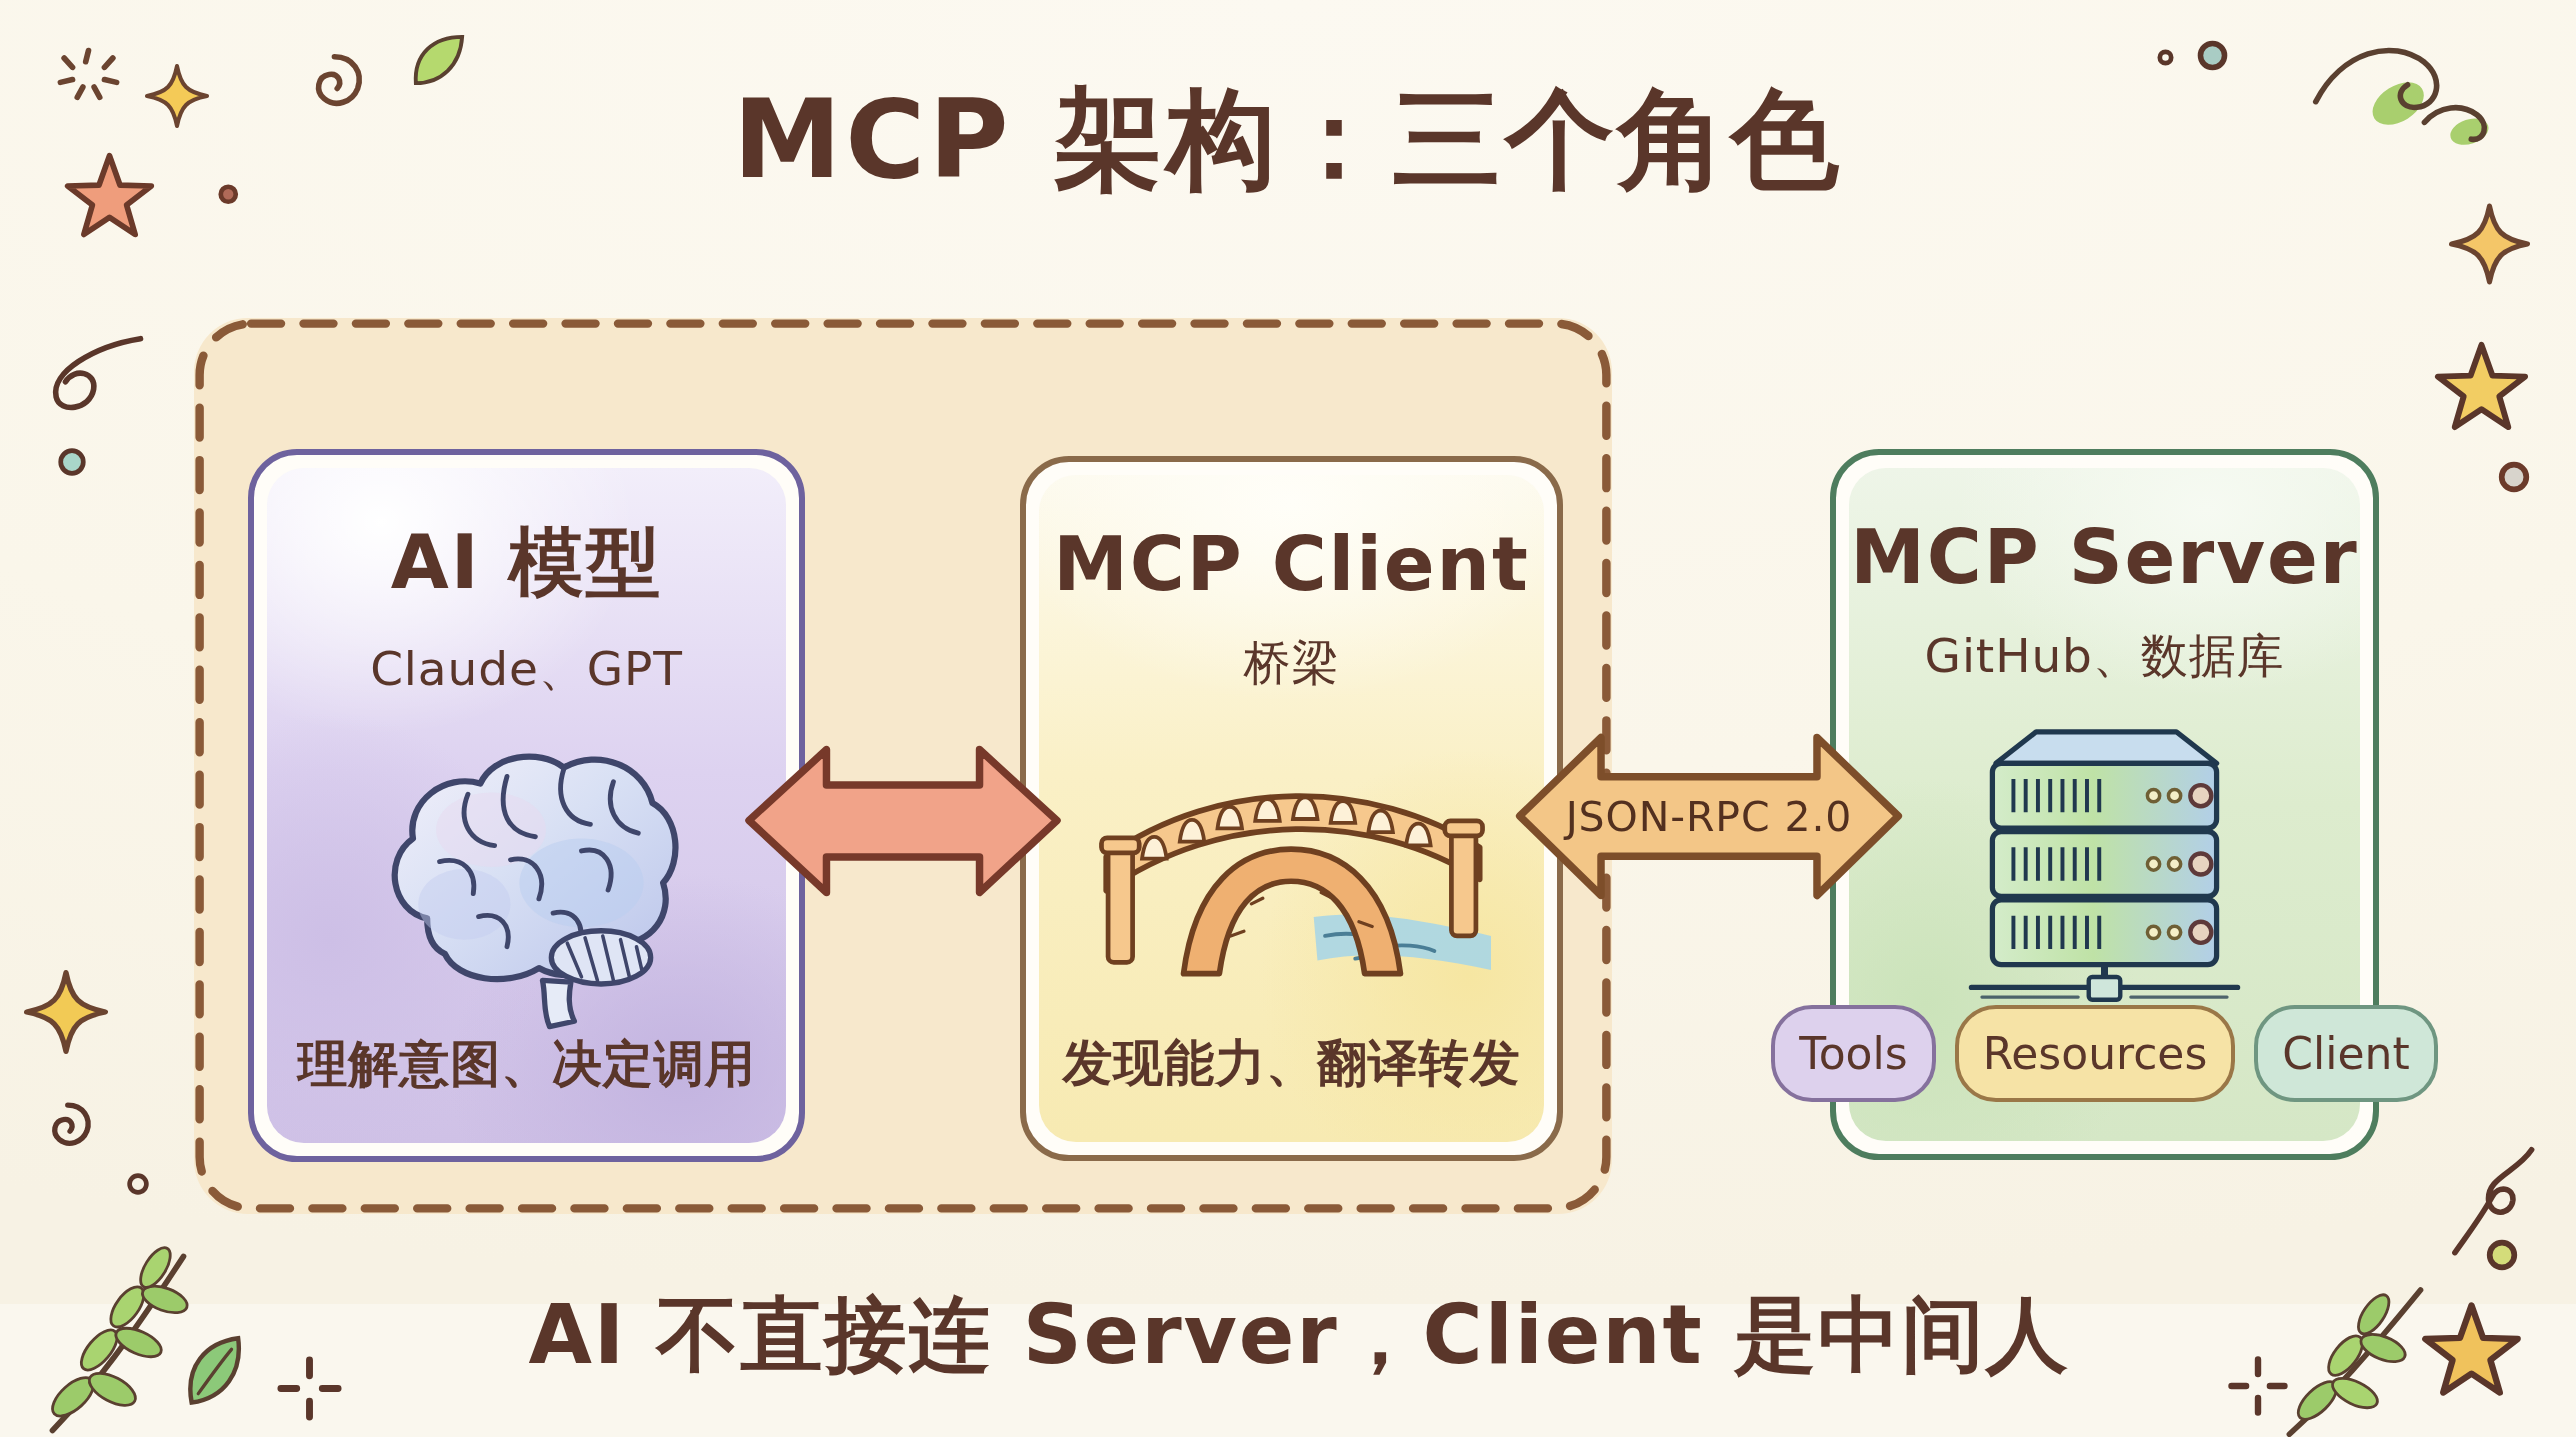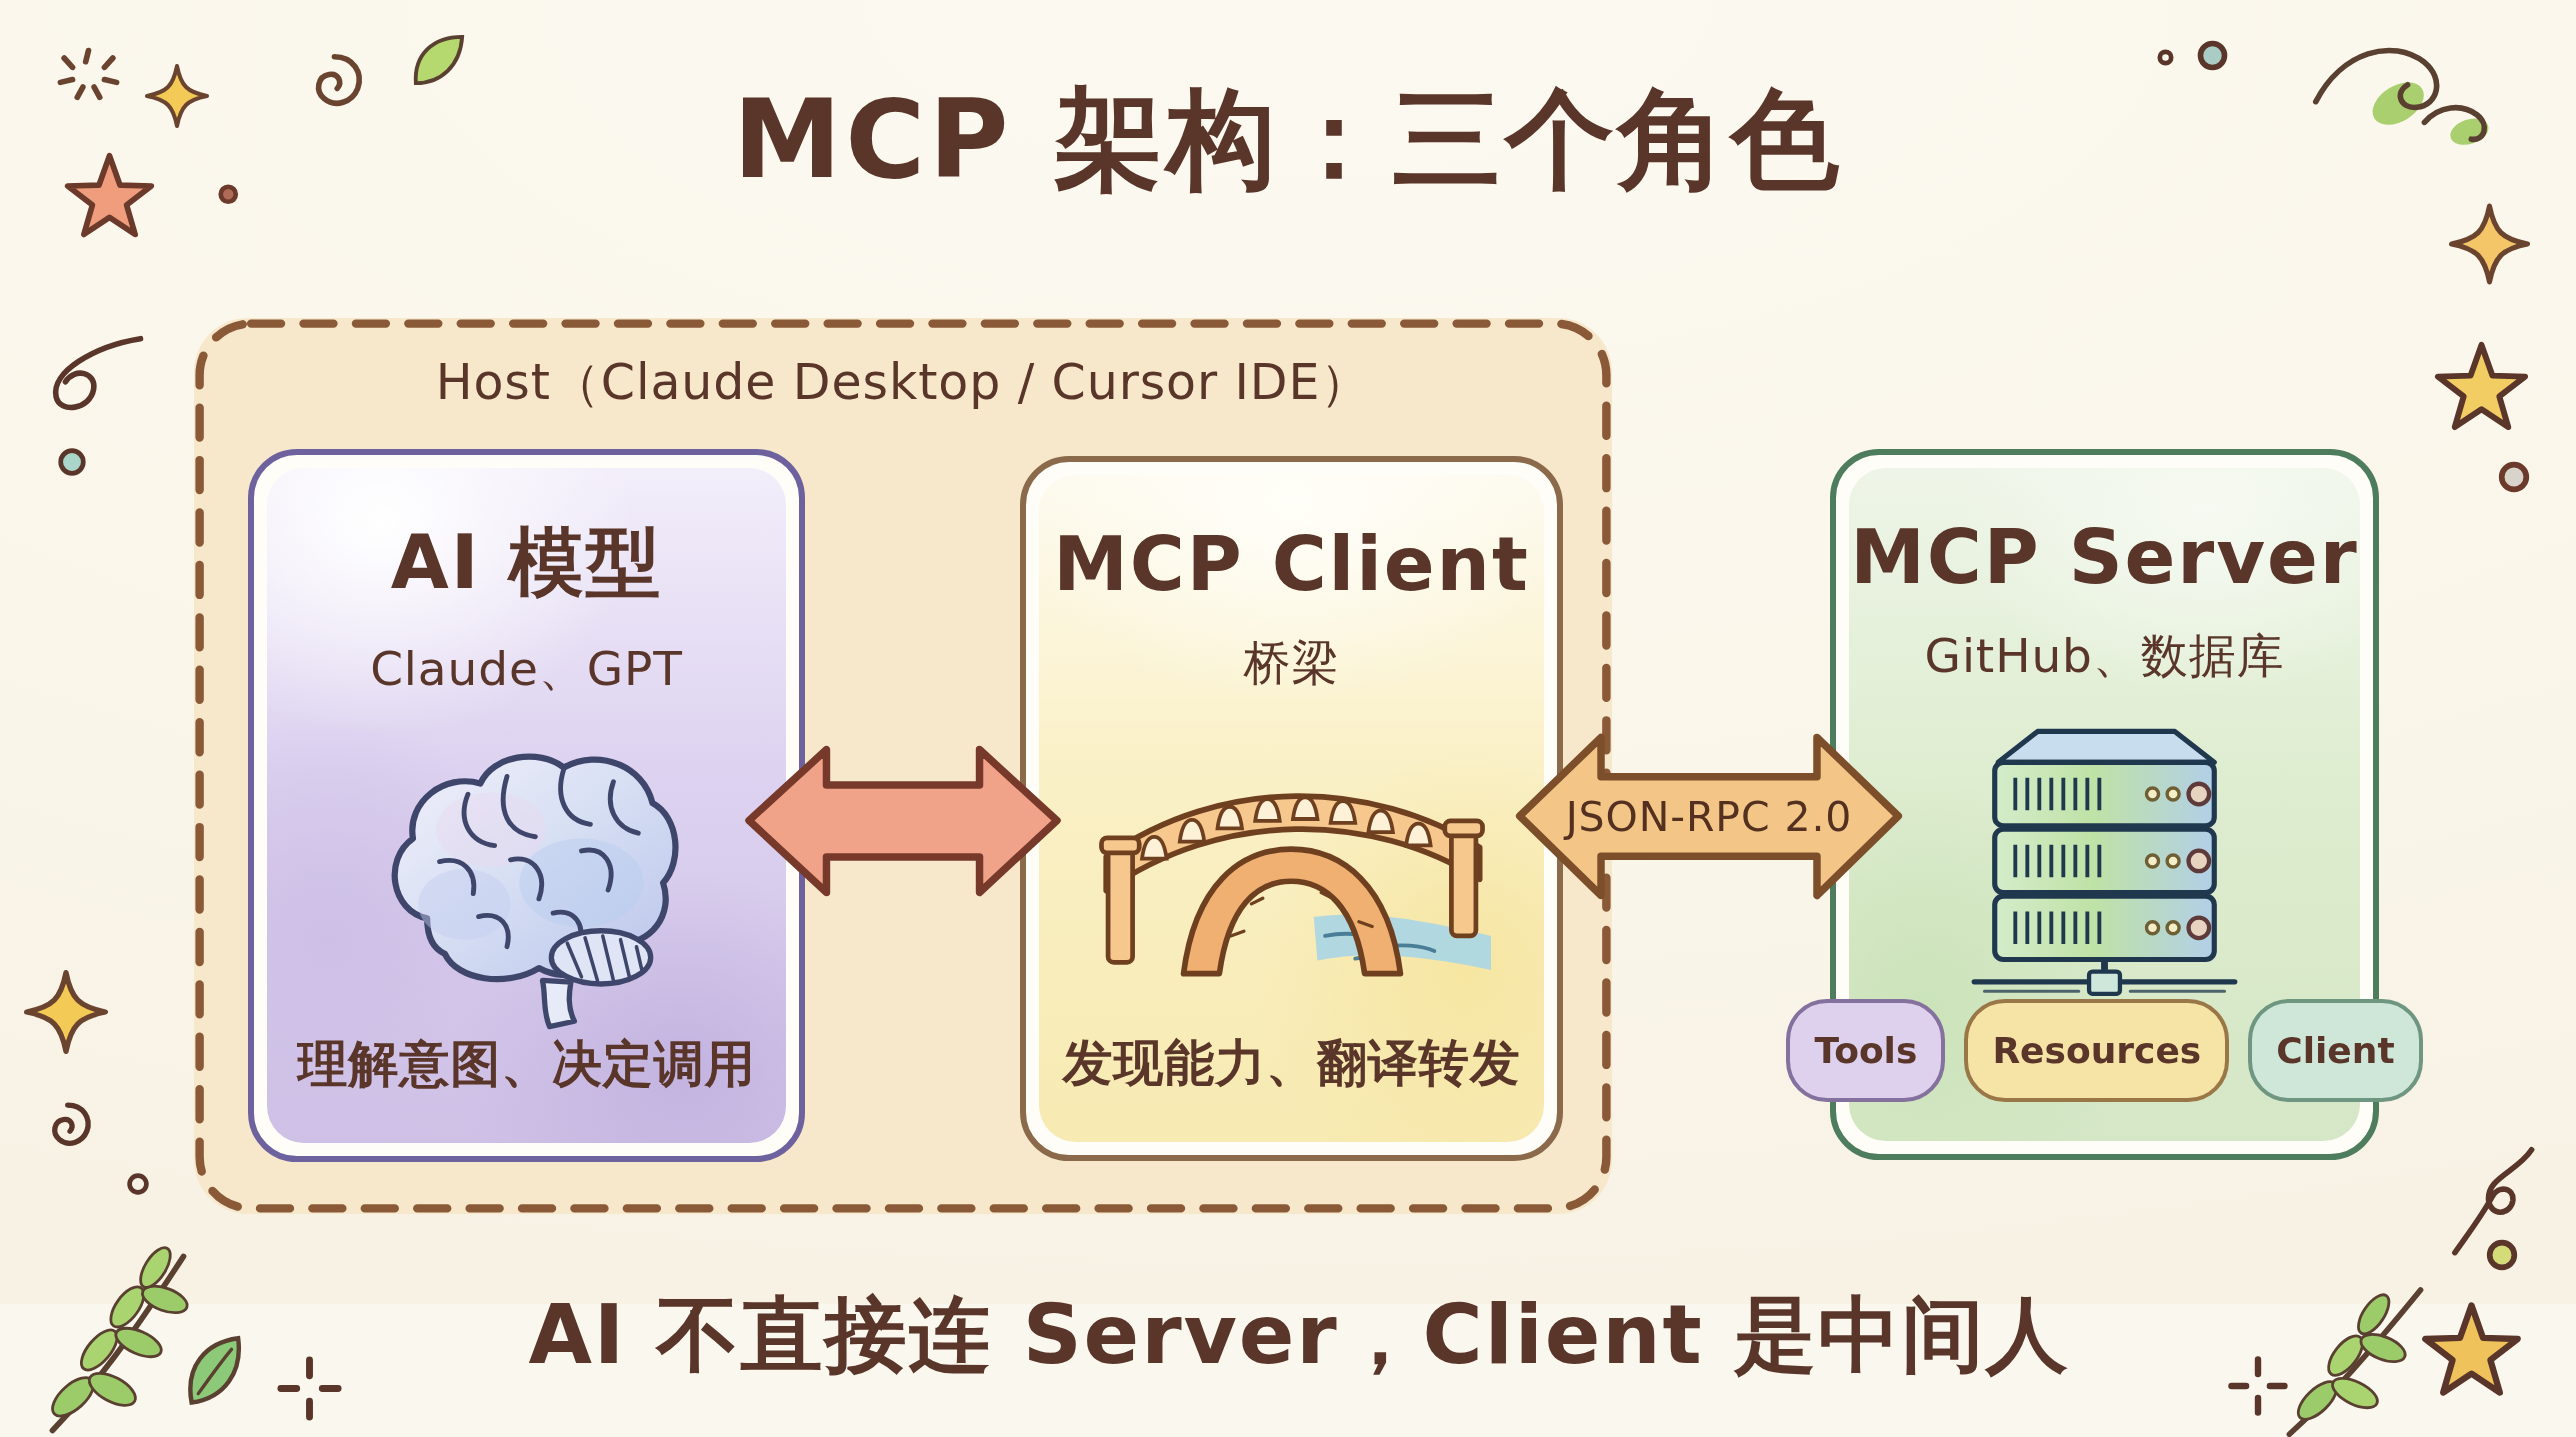--- a/index.html
+++ b/index.html
@@ -60,21 +60,21 @@
     radial-gradient(55% 45% at 15% 80%, #cbe3ba 0%, rgba(203,227,186,0) 75%),
     linear-gradient(180deg,#eef5e8 0%,#ddecce 50%,#d5e7c6 100%);}
 
   .box-title{font-size:75px;font-weight:600;margin-top:58px;letter-spacing:1.9px;}
   .box-subtitle{font-size:47px;margin-top:24px;letter-spacing:0.9px;}
   .box-caption{font-size:50px;font-weight:600;margin-top:auto;margin-bottom:58px;letter-spacing:0.9px;}
   .illustration{margin-top:24px;}
 
   
   .tag-row{display:flex;gap:19px;margin-top:auto;margin-bottom:52px;align-items:center;}
-  .tag{font-size:36px;padding:27px 24px;border-radius:41px;white-space:nowrap;font-weight:bold;}
+  .tag{font-size:44px;padding:19px 24px;border-radius:41px;white-space:nowrap;}
   .tag-tools{background:#ddd1ed;border:4.7px solid #85719d;}
   .tag-resources{background:#f6e3a6;border:4.7px solid #9a7747;}
   .tag-prompts{background:#cfe7d8;border:4.7px solid #6f9681;}
 
   
   .arrow{position:absolute;}
   .arrow-left{left:744px;top:744px;width:318px;height:154px;}
   .arrow-right{left:1515px;top:730px;width:388px;height:173px;}
   .arrow-label{
     position:absolute;left:0;top:0;width:100%;height:100%;
@@ -186,21 +186,20 @@
   <svg class="deco" style="left:2226px;top:1354px" width="64" height="64" viewBox="0 0 70 70">
     <path d="M35 6 L35 22 M35 48 L35 64 M6 35 L22 35 M48 35 L64 35" stroke="#5a362a" stroke-width="7" stroke-linecap="round"></path>
   </svg>
 
   <div class="page-title">MCP 架构：三个角色</div>
 
   <div class="host">
     <svg class="host-border-svg" viewBox="0 0 1515 957" preserveAspectRatio="none">
       <rect x="6" y="6" width="1503" height="945" rx="55" fill="none" stroke="#8a5a38" stroke-width="9" stroke-dasharray="32 24" stroke-linecap="round"></rect>
     </svg>
-    <div class="host-label">Host（Claude Desktop / Cursor IDE）</div>
   </div>
 
   <section class="box ai-box">
     <div class="box-title">AI 模型</div>
     <div class="box-subtitle">Claude、GPT</div>
     <svg class="illustration" width="351" height="316" viewBox="0 0 380 345">
       <defs>
         <linearGradient id="gBrain" x1="0" y1="0" x2="1" y2="1">
           <stop offset="0" stop-color="#f2f0fa"></stop>
             <stop offset="0.45" stop-color="#d8e0f4"></stop>

